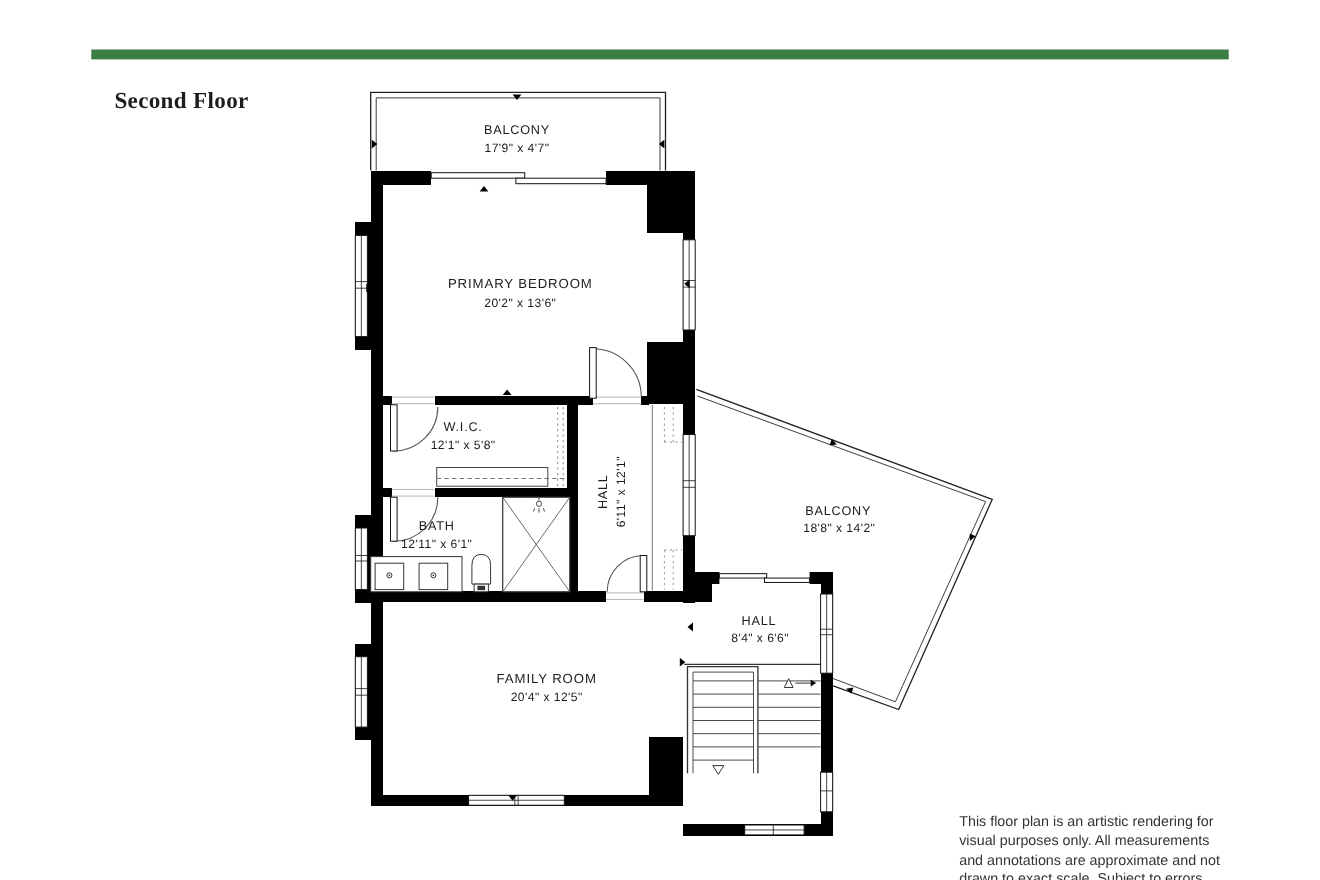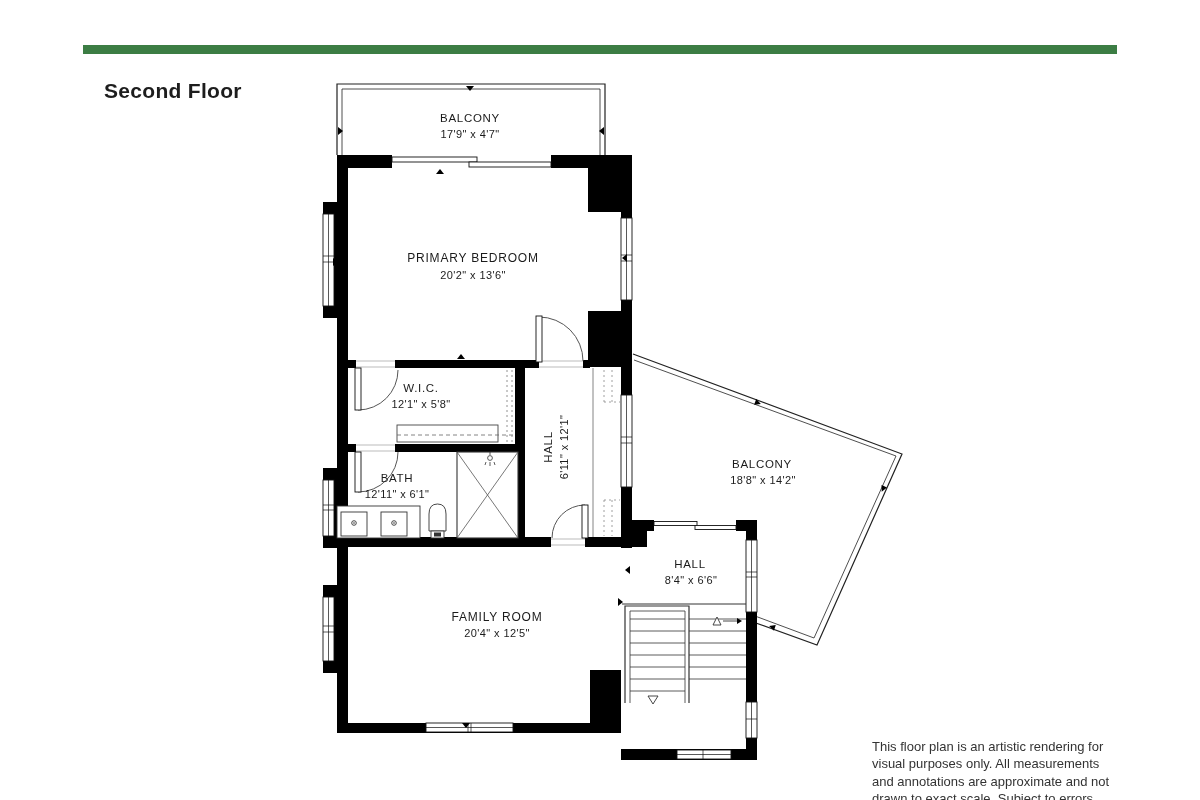--- a/index.html
+++ b/index.html
@@ -1,20 +1,20 @@
 <!DOCTYPE html>
 <html><head>
 <meta charset="utf-8">
 <style>
   html,body{margin:0;padding:0;background:#fff;}
   .page{position:relative;width:1200px;height:800px;background:#fff;overflow:hidden;
         font-family:"Liberation Sans",sans-serif;}
   .accent-bar{position:absolute;left:83px;top:45px;width:1034px;height:9px;background:#3C7D44;}
   .page-title{position:absolute;left:104px;top:79px;margin:0;font-size:21px;font-weight:700;
-              color:#1d1d1d;letter-spacing:.3px;font-family:Liberation Sans, sans-serif;}
+              color:#1d1d1d;letter-spacing:.3px;font-family:Liberation Serif, serif;}
   .plan-svg{position:absolute;left:0;top:0;width:1200px;height:800px;}
   .disclaimer{position:absolute;left:872px;top:738px;width:240px;font-size:13px;line-height:1.34;
               color:#333;}
   .room-name{font-size:11.5px;fill:#1b1b1b;letter-spacing:.7px;}
   .room-dims{font-size:11px;fill:#1b1b1b;letter-spacing:.4px;}
   .room-name-lg{font-size:12px;fill:#1b1b1b;letter-spacing:.8px;}
   text{font-family:"Liberation Sans",sans-serif;text-anchor:middle;}
 </style>
 </head>
 <body>

